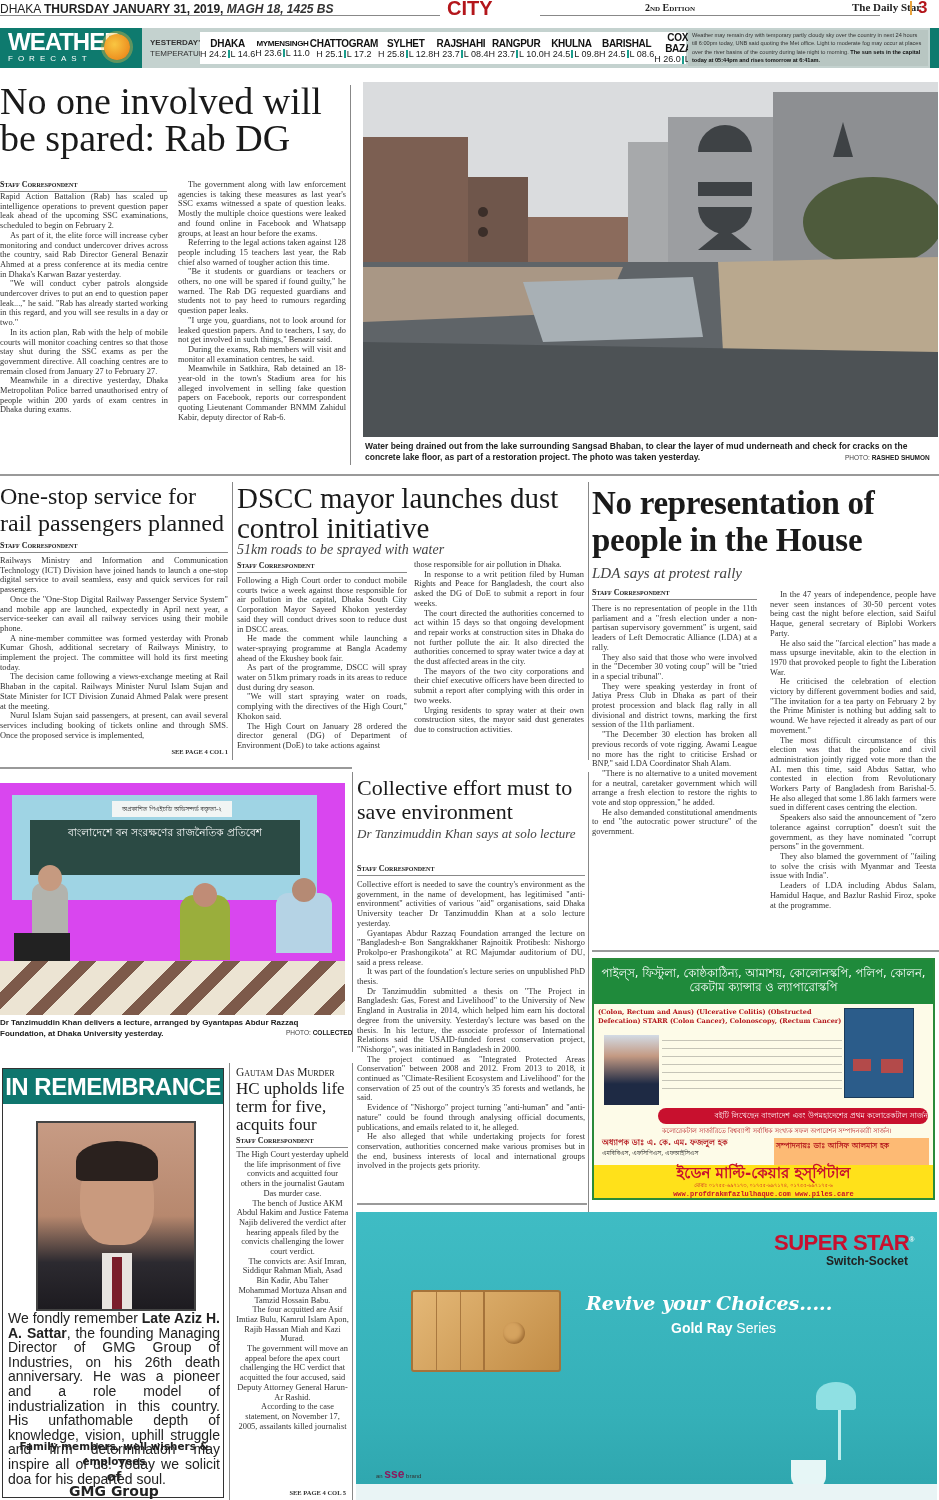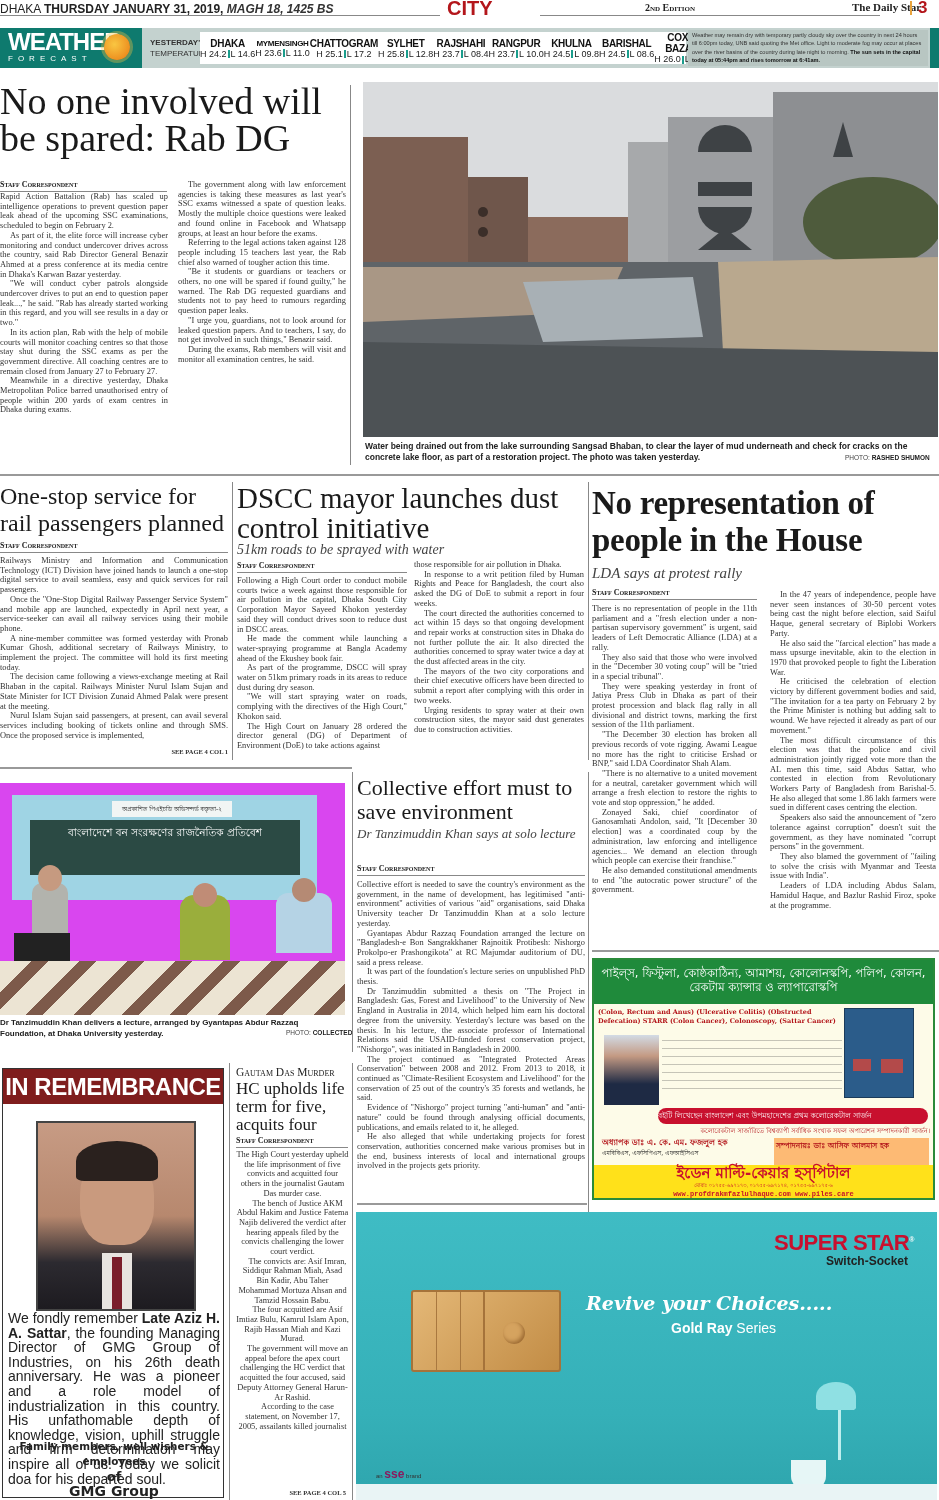--- a/index.html
+++ b/index.html
@@ -41,21 +41,21 @@
 .sub{font-family:Liberation Serif, serif;font-style:italic;color:#444}
 .vrule{width:1px;background:#888}
 .hrule{height:2px;background:#999}
 .cap{font-family:"Liberation Sans",sans-serif;font-weight:bold;font-size:8.5px;line-height:11px;color:#222}
 .credit{font-family:"Liberation Sans",sans-serif;font-size:6.5px;color:#444}
 .credit b{color:#222}
 .seepage{font-family:"Liberation Serif",serif;font-size:6.5px;font-weight:bold;text-align:right;color:#333}
 .photo-sangsad{left:363px;top:82px;width:575px;height:355px;background:linear-gradient(180deg,#dfe0e2 0%,#cfd2d4 35%,#8c8f90 50%,#767b7e 65%,#55595c 100%);overflow:hidden}
 .photo-lecture{left:0;top:783px;width:345px;height:232px;background:#d946ef;overflow:hidden}
 .remembrance{left:2px;top:1068px;width:222px;height:430px;border:1px solid #333}
-.remembrance .ttl{left:0;top:0;width:220px;height:35px;background:#7f1d1d;color:#fff;font-family:"Liberation Sans",sans-serif;font-weight:bold;font-size:24px;text-align:center;line-height:35px;letter-spacing:-.5px}
+.remembrance .ttl{left:0;top:0;width:220px;height:35px;background:#0f766e;color:#fff;font-family:"Liberation Sans",sans-serif;font-weight:bold;font-size:24px;text-align:center;line-height:35px;letter-spacing:-.5px}
 .remembrance .portrait{left:33px;top:52px;width:160px;height:190px;background:linear-gradient(180deg,#c79b84 0%,#b7886e 50%,#2c2a30 75%,#1d1b20 100%);border:2px solid #444}
 .remembrance .txt{left:5px;top:242px;width:212px;font-family:Liberation Sans, sans-serif;font-size:14px;line-height:14.6px;color:#222;text-align:justify}
 .remembrance .fam{left:5px;top:370px;width:212px;text-align:center;font-family:"DejaVu Sans",sans-serif;font-weight:bold;font-size:10.4px;line-height:15px;color:#222}
 .remembrance .gmg{font-size:14px}
 .ad-hospital{left:592px;top:958px;width:343px;height:242px;background:#fdfbe8;border:2px solid #2a8a3a;overflow:hidden}
 .ad-switch{left:356px;top:1212px;width:581px;height:288px;background:linear-gradient(180deg,#3fbcc4 0%,#35b0b8 70%,#2ea5ad 100%);overflow:hidden}
 </style>
 </head>
 <body>
 
@@ -139,20 +139,21 @@
     <p>"We will conduct cyber patrols alongside undercover drives to put an end to question paper leak...," he said. "Rab has already started working in this regard, and you will see results in a day or two."</p>
     <p>In its action plan, Rab with the help of mobile courts will monitor coaching centres so that those stay shut during the SSC exams as per the government directive. All coaching centres are to remain closed from January 27 to February 27.</p>
     <p>Meanwhile in a directive yesterday, Dhaka Metropolitan Police barred unauthorised entry of people within 200 yards of exam centres in Dhaka during exams.</p>
 </div>
 <div class="abs body" style="left:178px;top:180px;width:168px">
   <p>The government along with law enforcement agencies is taking these measures as last year's SSC exams witnessed a spate of question leaks. Mostly the multiple choice questions were leaked and found online in Facebook and Whatsapp groups, at least an hour before the exams.</p>
     <p>Referring to the legal actions taken against 128 people including 15 teachers last year, the Rab chief also warned of tougher action this time.</p>
     <p>"Be it students or guardians or teachers or others, no one will be spared if found guilty," he warned. The Rab DG requested guardians and students not to pay heed to rumours regarding question paper leaks.</p>
     <p>"I urge you, guardians, not to look around for leaked question papers. And to teachers, I say, do not get involved in such things," Benazir said.</p>
     <p>During the exams, Rab members will visit and monitor all examination centres, he said.</p>
+    <p>Meanwhile in Satkhira, Rab detained an 18-year-old in the town's Stadium area for his alleged involvement in selling fake question papers on Facebook, reports our correspondent quoting Lieutenant Commander BNMM Zahidul Kabir, deputy director of Rab-6.</p>
 </div>
 <div class="abs vrule" style="left:350px;top:85px;height:380px"></div>
 
 <div class="abs photo-sangsad">
   <svg width="575" height="355" viewBox="0 0 575 355">
     <rect x="0" y="0" width="575" height="140" fill="#dadcde"></rect>
     <rect x="0" y="55" width="105" height="130" fill="#7c5f52"></rect>
     <rect x="105" y="95" width="60" height="90" fill="#6f564b"></rect>
     <circle cx="120" cy="130" r="5" fill="#3b2e29"></circle>
       <circle cx="120" cy="150" r="5" fill="#3b2e29"></circle>
@@ -212,21 +213,20 @@
 
 <div class="abs hd" style="left:592px;top:485px;width:347px;font-size:33px;line-height:37px;font-weight:bold;letter-spacing:-.3px">No representation of people in the House</div>
 <div class="abs sub" style="left:592px;top:565px;font-size:15px">LDA says at protest rally</div>
 <div class="abs by" style="left:592px;top:588px;width:165px">Staff Correspondent</div>
 <div class="abs body" style="left:592px;top:604px;width:165px">
   <p class="first">There is no representation of people in the 11th parliament and a "fresh election under a non-partisan supervisory government" is urgent, said leaders of Left Democratic Alliance (LDA) at a rally.</p>
     <p>They also said that those who were involved in the "December 30 voting coup" will be "tried in a special tribunal".</p>
     <p>They were speaking yesterday in front of Jatiya Press Club in Dhaka as part of their protest procession and black flag rally in all divisional and district towns, marking the first session of the 11th parliament.</p>
     <p>"The December 30 election has broken all previous records of vote rigging. Awami League no more has the right to criticise Ershad or BNP," said LDA Coordinator Shah Alam.</p>
     <p>"There is no alternative to a united movement for a neutral, caretaker government which will arrange a fresh election to restore the rights to vote and stop oppression," he added.</p>
-    <p>Zonayed Saki, chief coordinator of Ganosamhati Andolon, said, "It [December 30 election] was a coordinated coup by the administration, law enforcing and intelligence agencies... We demand an election through which people can exercise their franchise."</p>
     <p>He also demanded constitutional amendments to end "the autocratic power structure" of the government.</p>
 </div>
 <div class="abs body" style="left:770px;top:590px;width:166px">
   <p>In the 47 years of independence, people have never seen instances of 30-50 percent votes being cast the night before election, said Saiful Haque, general secretary of Biplobi Workers Party.</p>
     <p>He also said the "farcical election" has made a mass upsurge inevitable, akin to the election in 1970 that provoked people to fight the Liberation War.</p>
     <p>He criticised the celebration of election victory by different government bodies and said, "The invitation for a tea party on February 2 by the Prime Minister is nothing but adding salt to wound. We have rejected it already as part of our movement."</p>
     <p>The most difficult circumstance of this election was that the police and civil administration jointly rigged vote more than the AL men this time, said Abdus Sattar, who contested in election from Revolutionary Workers Party of Bangladesh from Barishal-5. He also alleged that some 1.86 lakh farmers were sued in different cases centring the election.</p>
     <p>Speakers also said the announcement of "zero tolerance against corruption" doesn't suit the government, as they have nominated "corrupt persons" in the government.</p>
     <p>They also blamed the government of "failing to solve the crisis with Myanmar and Teesta issue with India".</p>
     <p>Leaders of LDA including Abdus Salam, Hamidul Haque, and Bazlur Rashid Firoz, spoke at the programme.</p>
@@ -299,30 +299,30 @@
     <p>The four acquitted are Asif Imtiaz Bulu, Kamrul Islam Apon, Rajib Hassan Miah and Kazi Murad.</p>
     <p>The government will move an appeal before the apex court challenging the HC verdict that acquitted the four accused, said Deputy Attorney General Harun-Ar Rashid.</p>
     <p>According to the case statement, on November 17, 2005, assailants killed journalist</p>
 </div>
 <div class="abs seepage" style="left:236px;top:1489px;width:110px">SEE PAGE 4 COL 5</div>
 <div class="abs vrule" style="left:352px;top:1063px;height:437px"></div>
 
 <div class="abs ad-hospital">
   <div class="abs" style="left:0;top:0;width:339px;height:44px;background:#1f8a3b;color:#fff;font-family:'DejaVu Sans',sans-serif;font-size:11.5px;line-height:14px;text-align:center;padding-top:6px">পাইল্‌স, ফিস্টুলা, কোষ্ঠকাঠিন্য, আমাশয়, কোলোনস্কপি, পলিপ, কোলন, রেকটাম ক্যান্সার ও ল্যাপারোস্কপি</div>
   <div class="abs" style="left:4px;top:48px;width:245px;font-family:'DejaVu Serif',serif;font-size:6.5px;line-height:9px;color:#b3161b;font-weight:bold">
-    <span>(Colon, Rectum and Anus)</span> <span>(Ulcerative Colitis)</span> <span>(Obstructed Defecation) STARR</span> <span>(Colon Cancer), Colonoscopy,</span> <span>(Sattar Cancer)</span>
+    <span>(Colon, Rectum and Anus)</span> <span>(Ulcerative Colitis)</span> <span>(Obstructed Defecation) STARR</span> <span>(Colon Cancer), Colonoscopy,</span> <span>(Rectum Cancer)</span>
   </div>
   <div class="abs" style="left:10px;top:75px;width:55px;height:70px;background:linear-gradient(180deg,#d2dbe5 0%,#c49a83 30%,#1e2a44 70%)"></div>
   <div class="abs" style="left:250px;top:48px;width:70px;height:90px;background:#2b5c8a;border:1px solid #1b3b5a">
     <div class="abs" style="left:8px;top:50px;width:18px;height:12px;background:#b34a4a"></div>
     <div class="abs" style="left:36px;top:50px;width:22px;height:14px;background:#b34a4a"></div>
   </div>
   <div class="abs" style="left:68px;top:80px;width:180px;height:50px;background:repeating-linear-gradient(180deg,#444 0 1px,transparent 1px 8px);opacity:.3"></div>
-  <div class="abs" style="left:64px;top:148px;width:270px;height:16px;background:#c8102e;border-radius:8px;color:#fff;font-family:'DejaVu Sans',sans-serif;font-size:7.5px;text-align:left;line-height:16px">বইটি লিখেছেন বাংলাদেশ এবং উপমহাদেশের প্রথম কলোরেকটাল সার্জন</div>
-  <div class="abs" style="left:68px;top:166px;width:268px;font-family:'DejaVu Sans',sans-serif;font-size:6.5px;color:#b3161b;text-align:right">কলোরেকটাল সার্জারিতে বিশ্বব্যাপী সর্বাধিক সংখ্যক সফল অপারেশন সম্পাদনকারী সার্জন।</div>
+  <div class="abs" style="left:64px;top:148px;width:270px;height:16px;background:#c8102e;border-radius:8px;color:#fff;font-family:'DejaVu Sans',sans-serif;font-size:7.5px;text-align:right;line-height:16px">বইটি লিখেছেন বাংলাদেশ এবং উপমহাদেশের প্রথম কলোরেকটাল সার্জন</div>
+  <div class="abs" style="left:68px;top:166px;width:268px;font-family:'DejaVu Sans',sans-serif;font-size:6.5px;color:#b3161b;text-align:left">কলোরেকটাল সার্জারিতে বিশ্বব্যাপী সর্বাধিক সংখ্যক সফল অপারেশন সম্পাদনকারী সার্জন।</div>
   <div class="abs" style="left:8px;top:176px;width:150px;font-family:'DejaVu Sans',sans-serif;font-size:8px;color:#b3161b;font-weight:bold">অধ্যাপক ডাঃ এ. কে. এম. ফজলুল হক</div>
   <div class="abs" style="left:8px;top:188px;width:150px;font-family:'DejaVu Sans',sans-serif;font-size:6px;color:#222">এমবিবিএস, এফসিপিএস, এফআইসিএস</div>
   <div class="abs" style="left:180px;top:178px;width:155px;height:28px;background:#fdba74;font-family:'DejaVu Sans',sans-serif;font-size:7.5px;color:#b3161b;font-weight:bold;padding:2px">সম্পাদনায়ঃ ডাঃ আসিফ আলমাস হক</div>
   <div class="abs" style="left:0;top:205px;width:339px;height:33px;background:#ffe11a">
     <div style="font-family:'DejaVu Sans',sans-serif;font-weight:bold;font-size:15px;color:#c8102e;text-align:center;line-height:17px">ইডেন মাল্টি-কেয়ার হস্‌পিটাল</div>
     <div style="font-family:'DejaVu Sans',sans-serif;font-size:5px;color:#c8102e;text-align:center">মোবাঃ ০১৭৫৫-৬৯৭১৭৩, ০১৭৫৫-৬৯৭১৭৪, ০১৭৫৫-৬৯৭১৭৫-৬</div>
     <div style="font-family:'Liberation Mono',monospace;font-weight:bold;font-size:7px;color:#c8102e;text-align:center">www.profdrakmfazlulhaque.com   www.piles.care</div>
   </div>
 </div>
 

